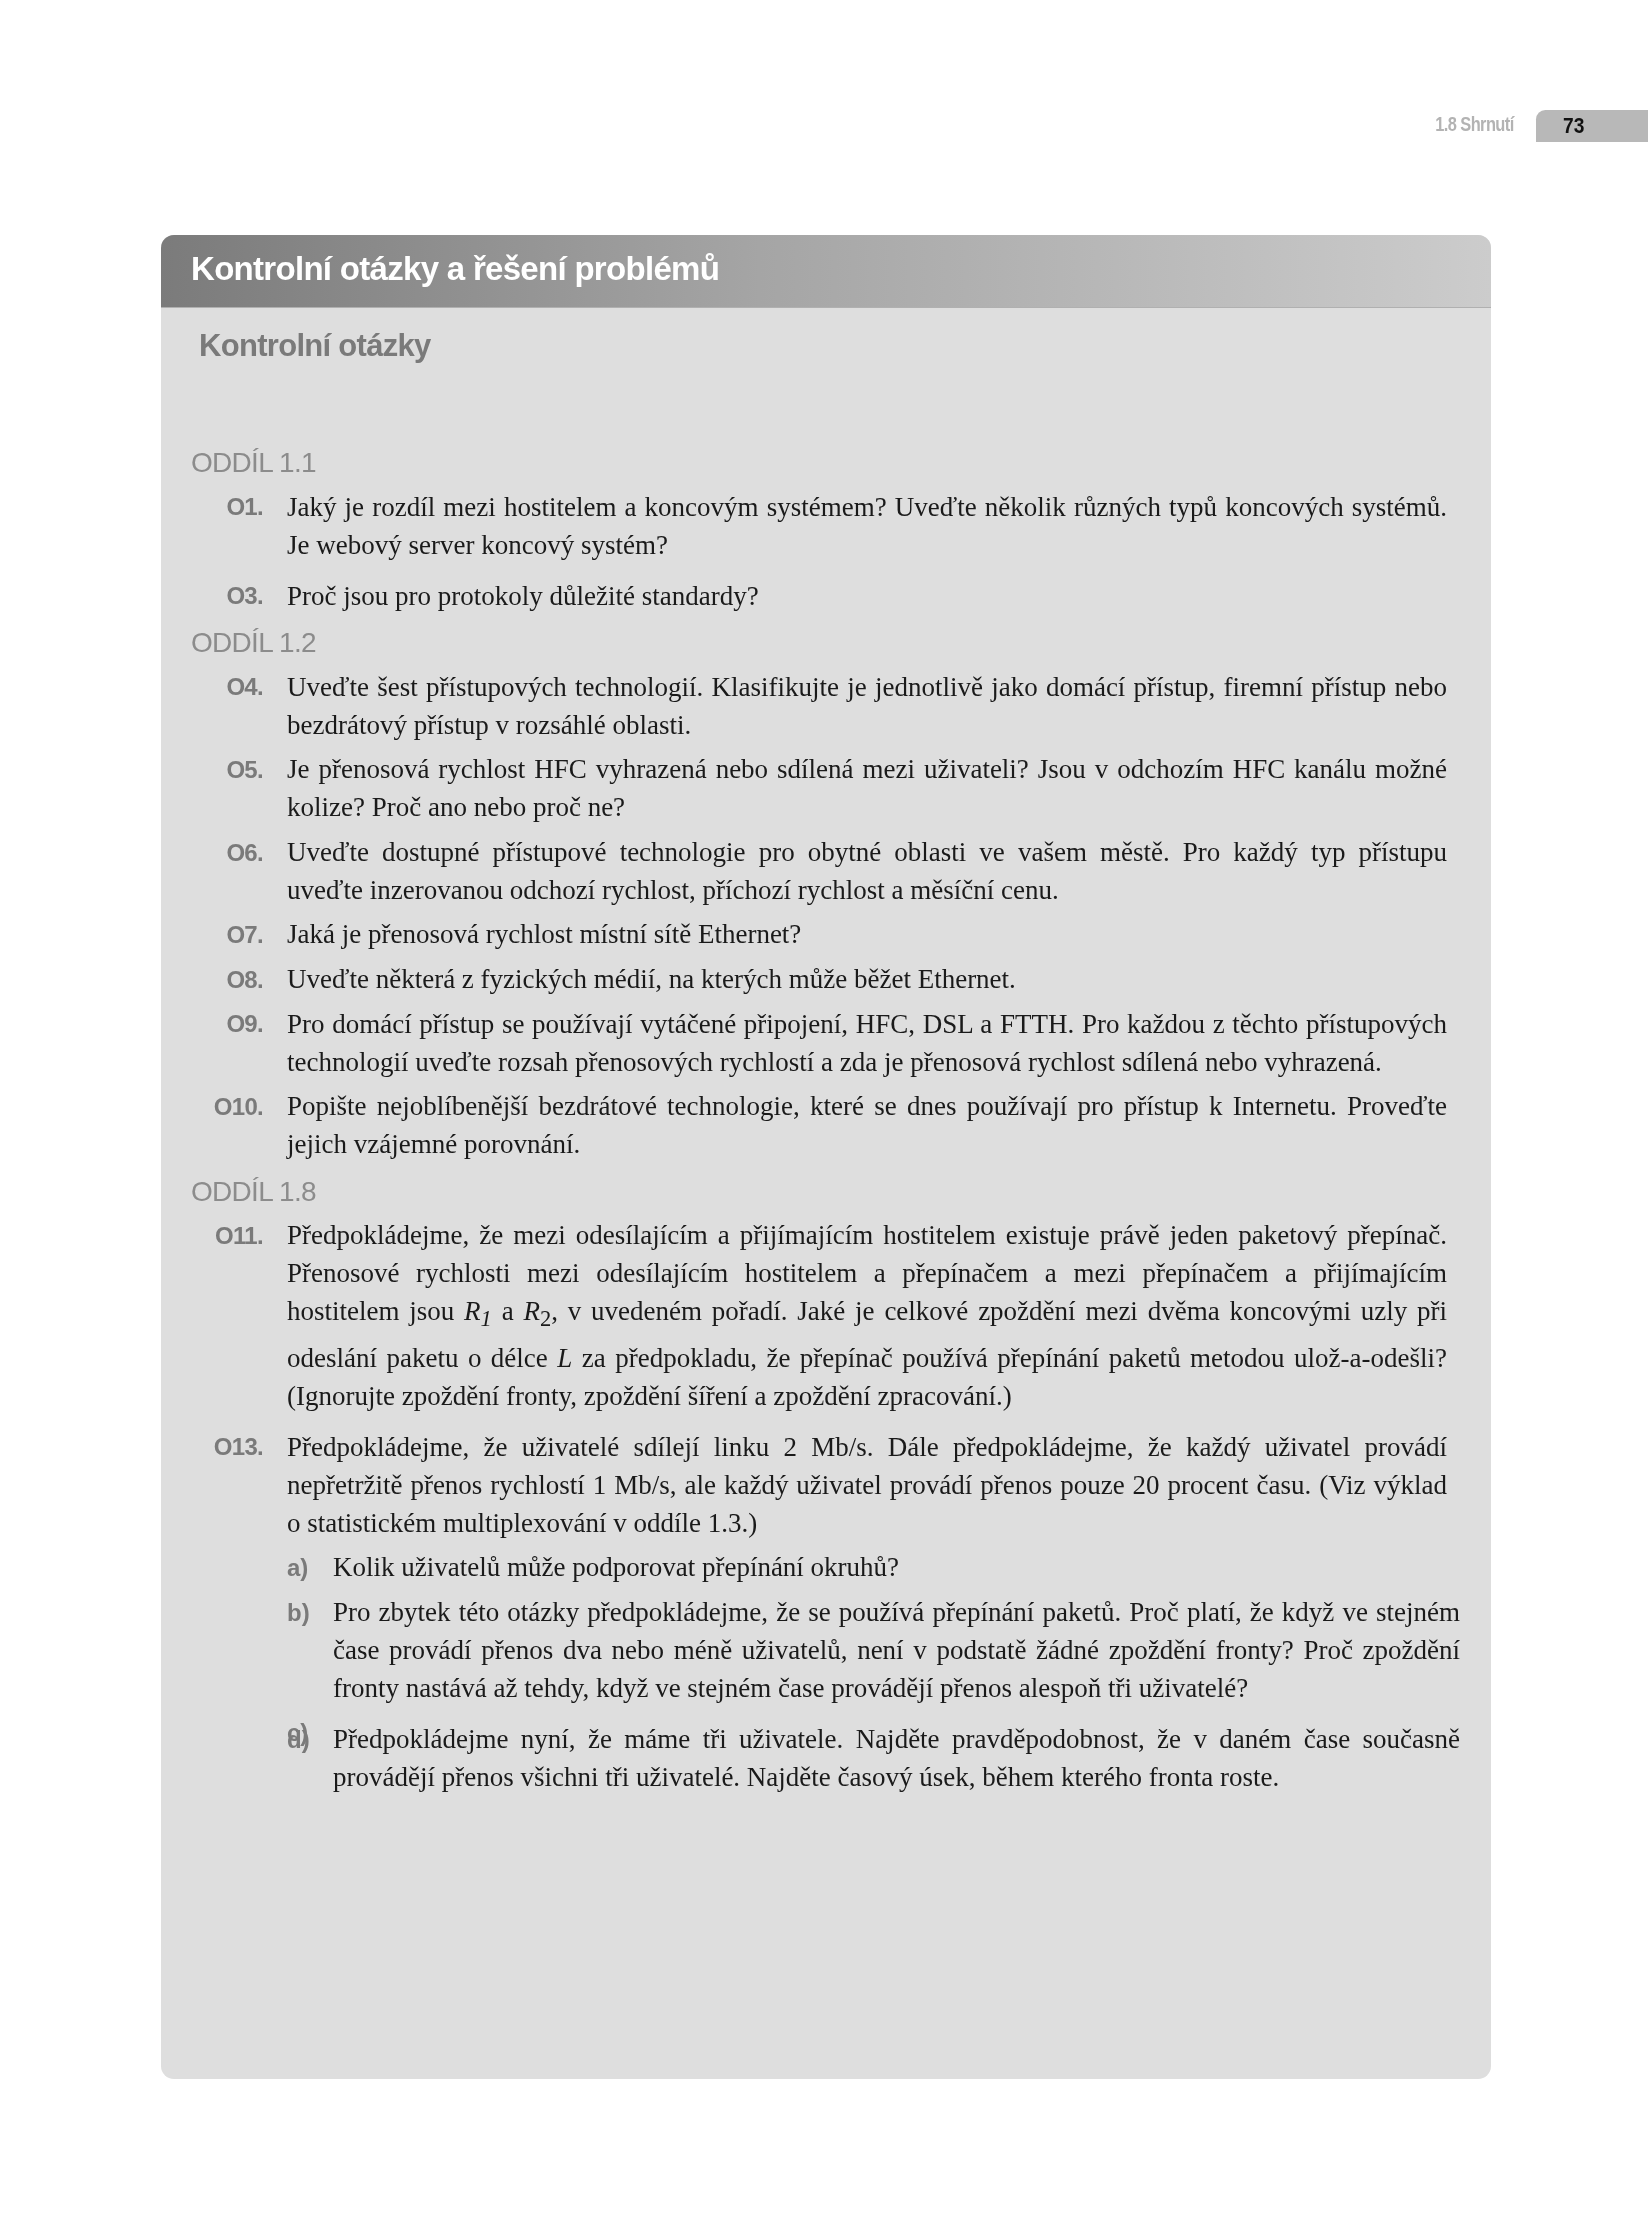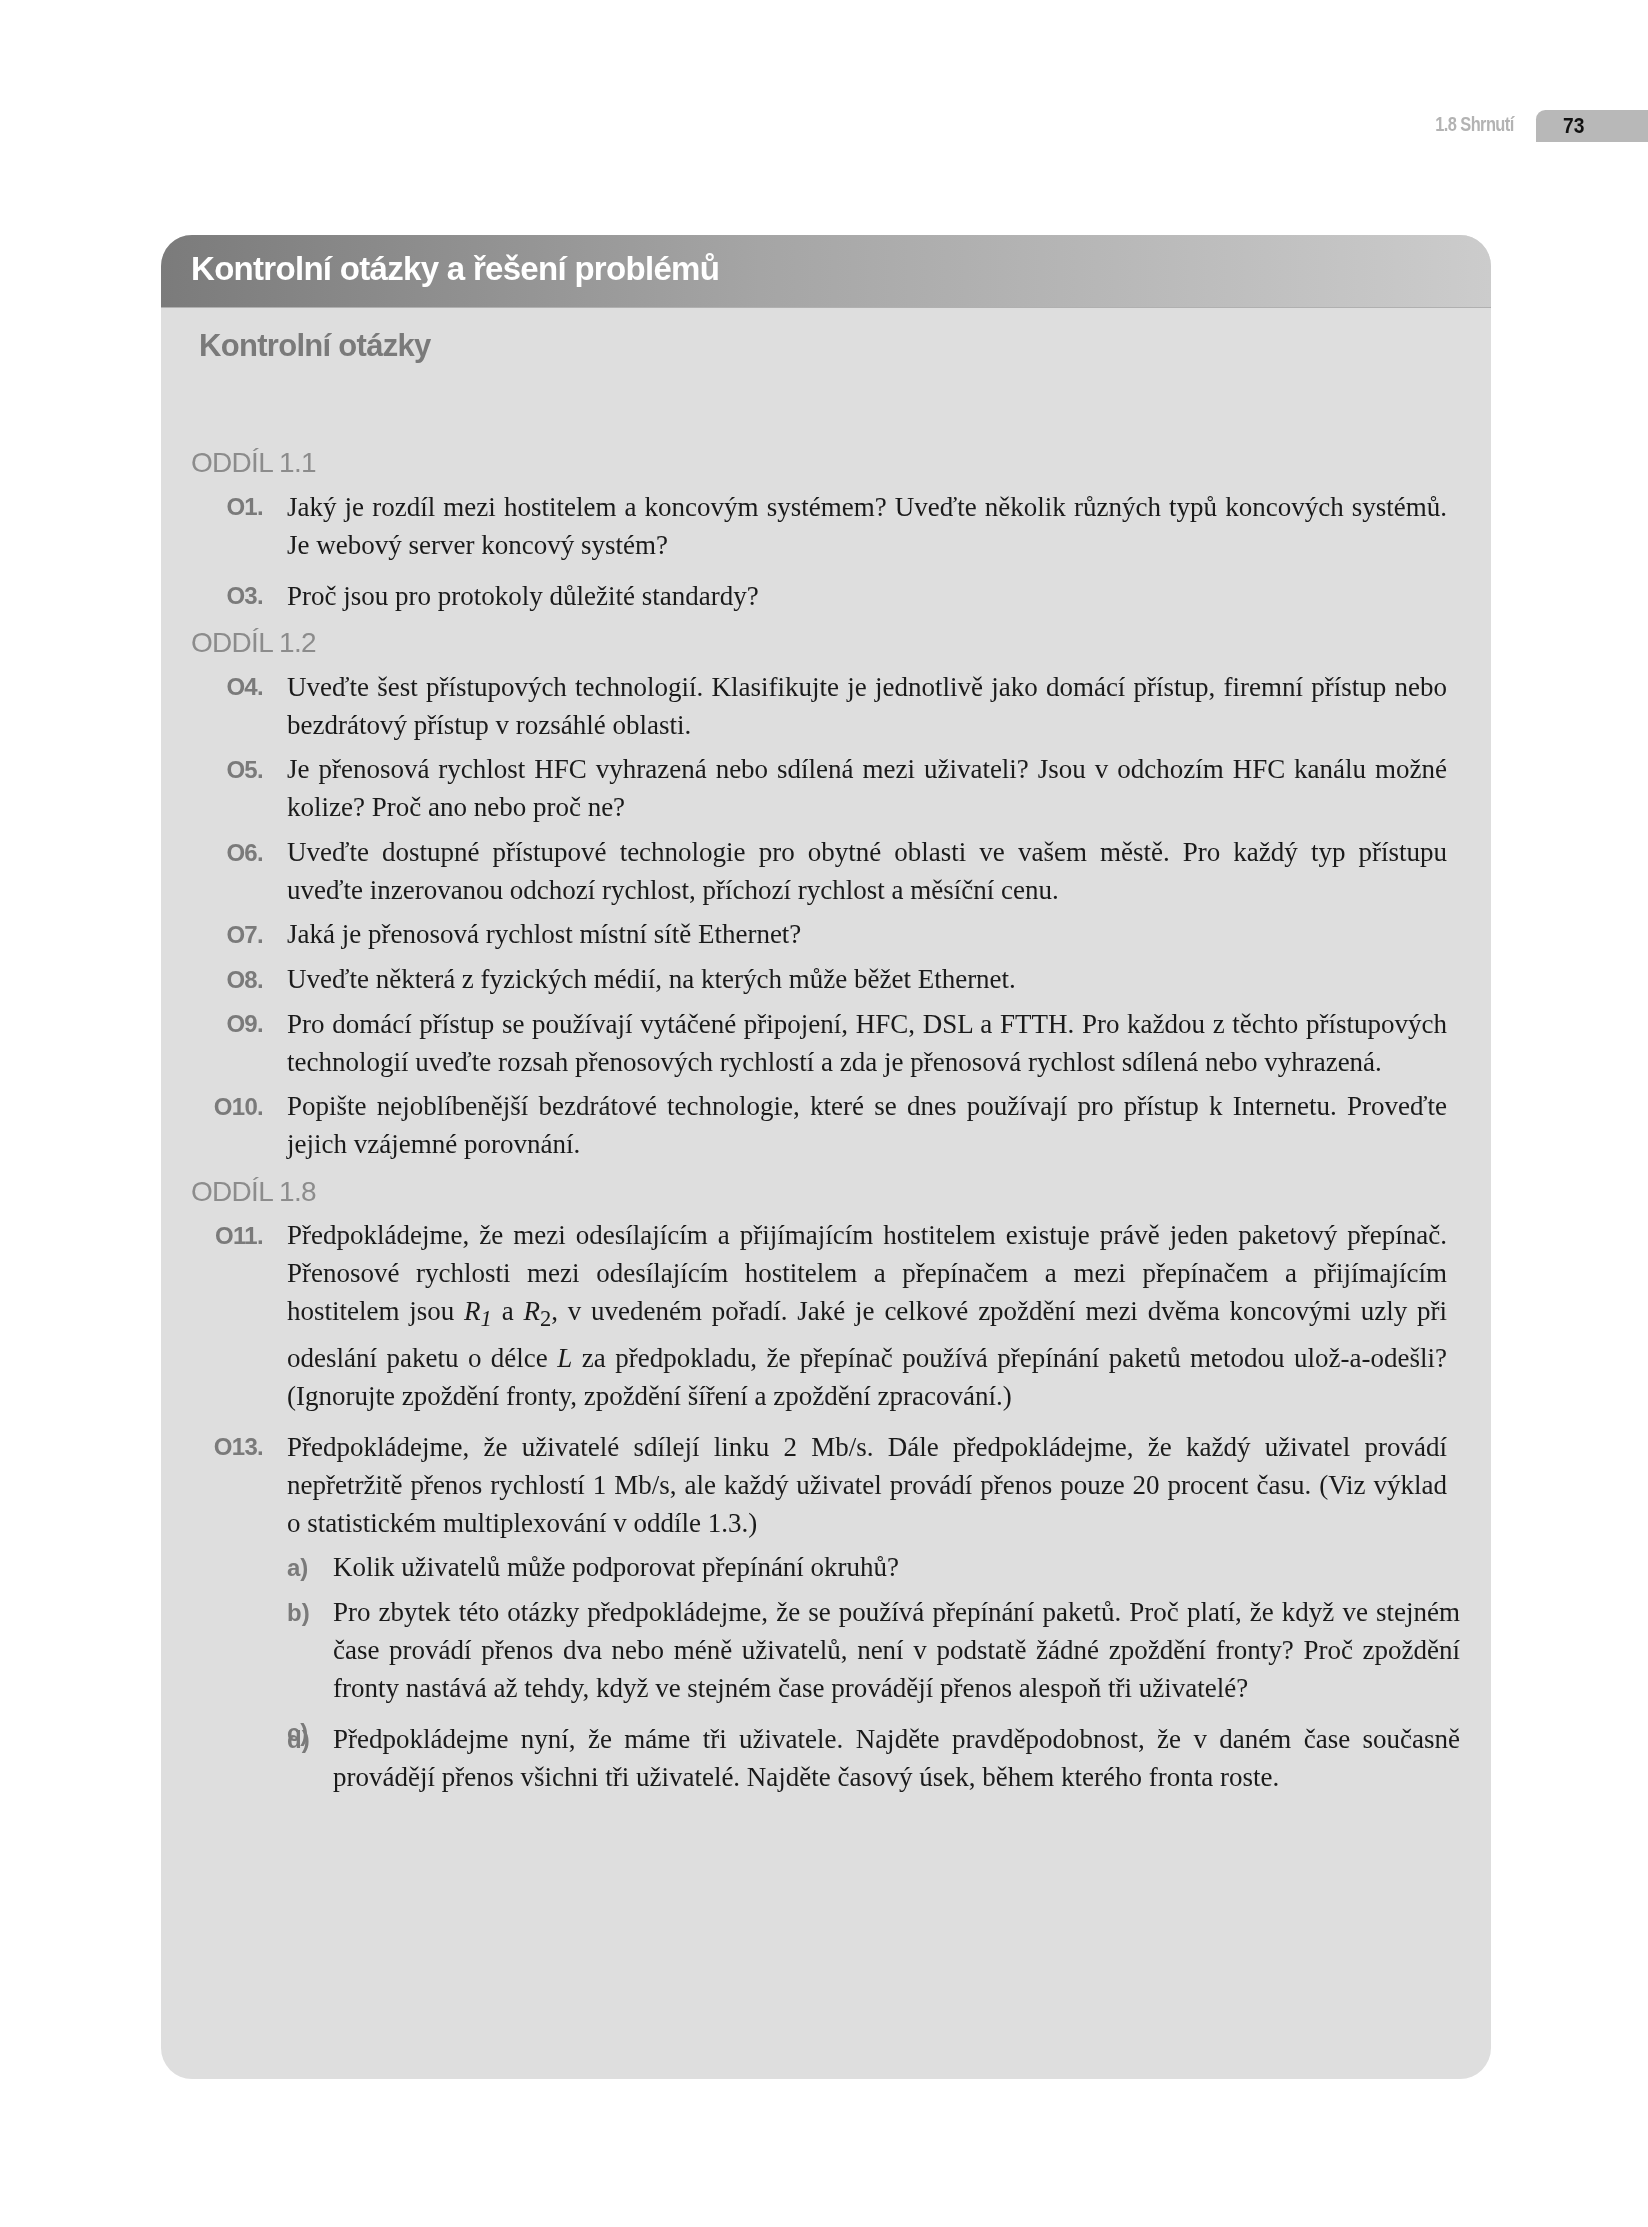--- a/index.html
+++ b/index.html
@@ -19,21 +19,21 @@
     position: absolute; left: 1492px; top: 0; width: 156px; height: 32px;
     background: #b8b8b8; border-top-left-radius: 9.3px; padding-left: 32px;
   }
   .running-head .page-number {
     position: absolute; left: 26.6px; top: 2.7px;
     font-family: "Liberation Sans", sans-serif; font-weight: bold; font-size: 22.6px; color: #111;
     transform: scaleX(0.85); transform-origin: left center;
   }
   .box {
     position: absolute; left: 161px; top: 235px; width: 1330px; height: 1844px;
-    background: #dedede; border-radius: 31px; overflow: hidden;
+    background: #dedede; border-radius: 13px; overflow: hidden;
   }
   .box-header {
     height: 72px; background: linear-gradient(90deg, #7b7b7b 0%, #a5a5a5 45%, #cccccc 100%);
     border-bottom: 1.3px solid #b0b0b0; position: relative;
   }
   .box-title {
     position: absolute; left: 30px; top: 14.6px;
     font-family: "Liberation Sans", sans-serif; font-weight: bold; font-size: 33px; color: #ffffff;
     letter-spacing: -0.7px; white-space: nowrap;
   }

